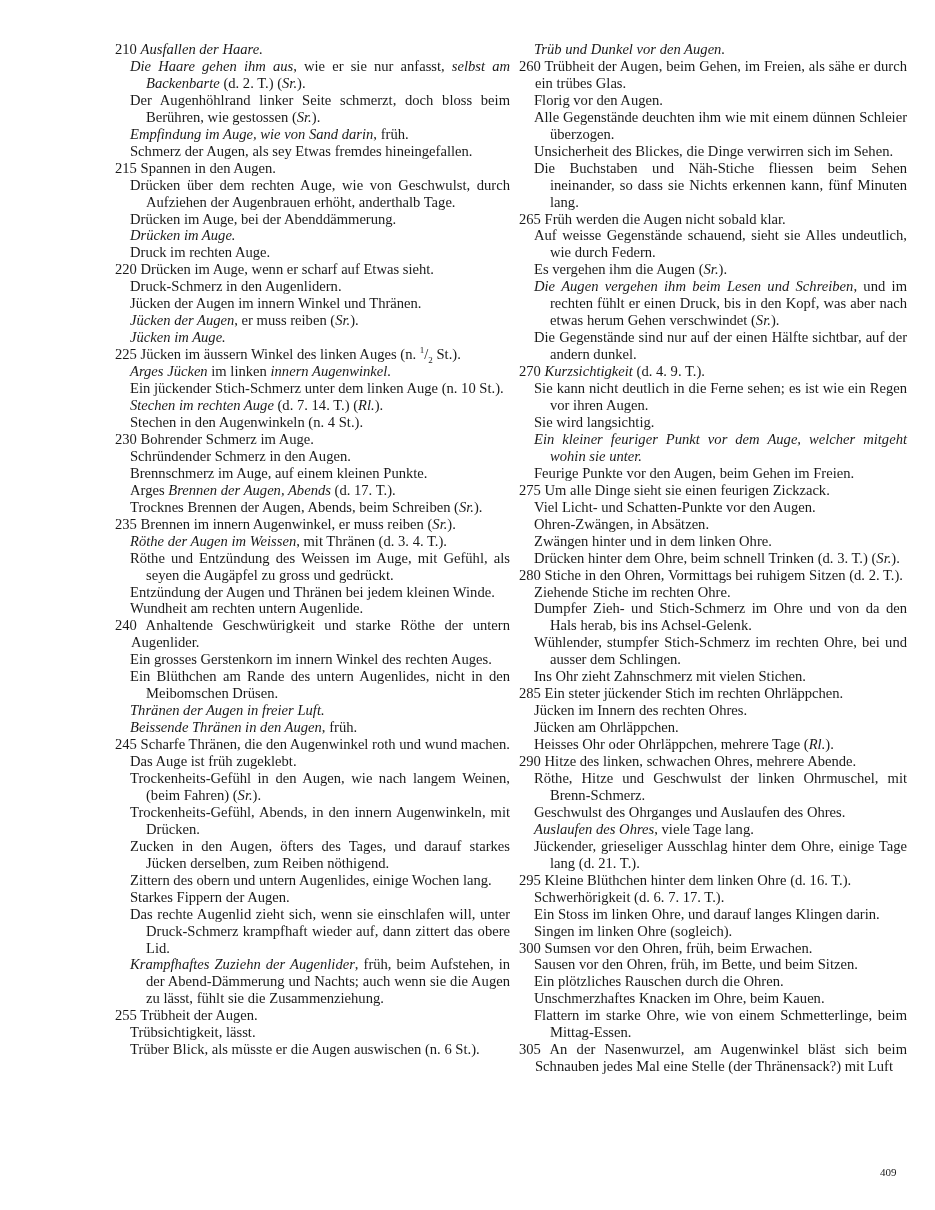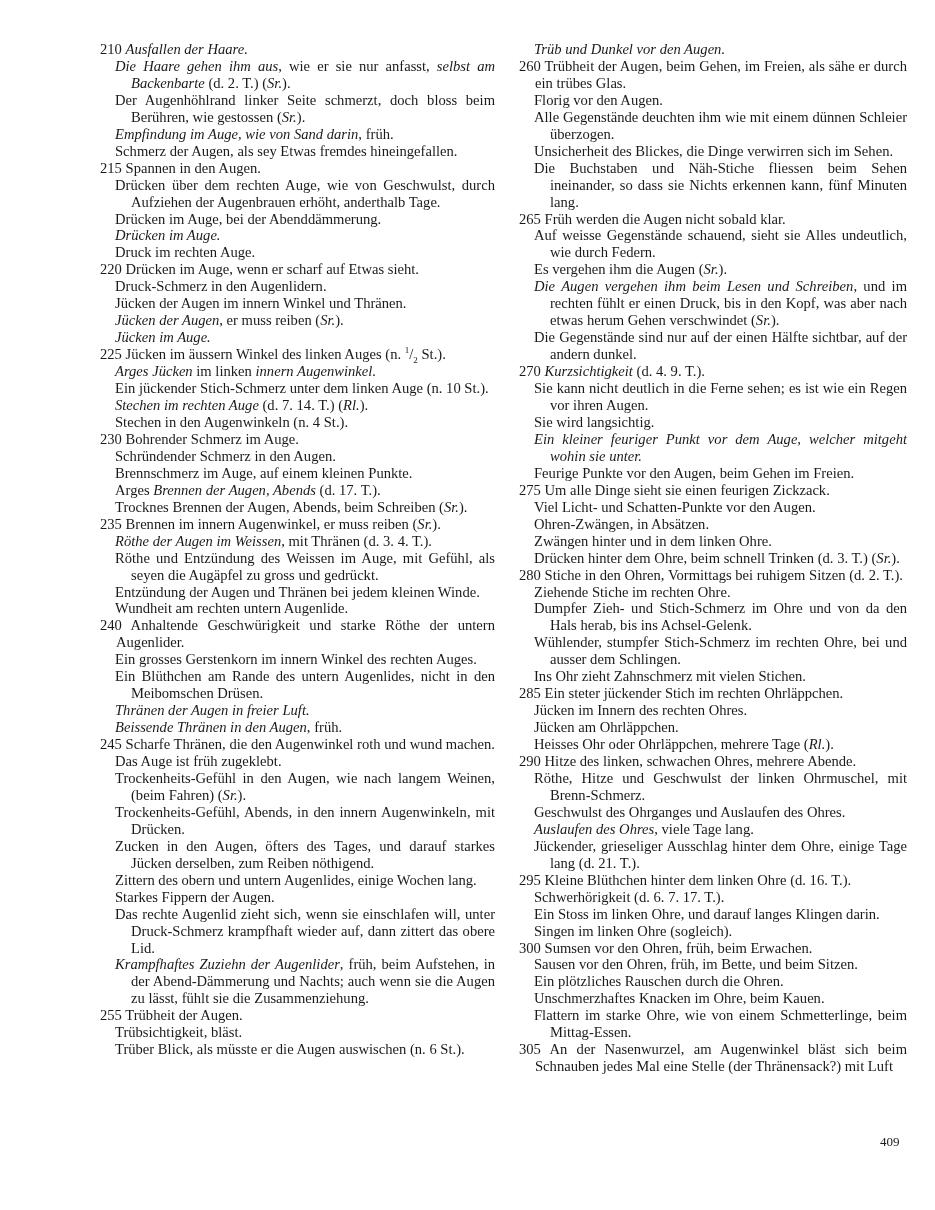--- a/index.html
+++ b/index.html
@@ -1,26 +1,26 @@
 <!DOCTYPE html>
 <html><head>
   <meta charset="utf-8">
   <style>
     html, body { margin: 0; padding: 0; background: #ffffff; }
     body { width: 935px; height: 1210px; position: relative; overflow: hidden;
       font-family: "Liberation Serif", "DejaVu Serif", serif; color: #1a1a1a; }
     .col { position: absolute; top: 41px; font-size: 14.6px; line-height: 16.95px; }
-    .col-left { left: 100px; width: 395px; }
+    .col-left { left: 115px; width: 395px; }
     .col-right { left: 519px; width: 388px; }
     .entry { position: relative; text-align: justify; }
     .entry.num { padding-left: 16px; text-indent: -16px; }
     .entry.sub { padding-left: 31px; text-indent: -16px; }
     i { font-style: italic; }
     sup, sub.fr { font-size: 9px; line-height: 0; }
-    .page-num { position: absolute; left: 880px; top: 1134px; font-size: 13px; }
+    .page-num { position: absolute; left: 880px; top: 1166px; font-size: 11px; }
   </style>
 </head>
 <body>
 
 <div class="col col-left">
     <div class="entry num">210 <i>Ausfallen der Haare.</i></div>
     <div class="entry sub"><i>Die Haare gehen ihm aus</i>, wie er sie nur anfasst, <i>selbst am Backenbarte</i> (d. 2. T.) (<i>Sr.</i>).</div>
     <div class="entry sub">Der Augenhöhlrand linker Seite schmerzt, doch bloss beim Berühren, wie gestossen (<i>Sr.</i>).</div>
     <div class="entry sub"><i>Empfindung im Auge, wie von Sand darin</i>, früh.</div>
     <div class="entry sub">Schmerz der Augen, als sey Etwas fremdes hineingefallen.</div>
@@ -57,21 +57,21 @@
     <div class="entry num">245 Scharfe Thränen, die den Augenwinkel roth und wund machen.</div>
     <div class="entry sub">Das Auge ist früh zugeklebt.</div>
     <div class="entry sub">Trockenheits-Gefühl in den Augen, wie nach langem Weinen, (beim Fahren) (<i>Sr.</i>).</div>
     <div class="entry sub">Trockenheits-Gefühl, Abends, in den innern Augenwinkeln, mit Drücken.</div>
     <div class="entry sub">Zucken in den Augen, öfters des Tages, und darauf starkes Jücken derselben, zum Reiben nöthigend.</div>
     <div class="entry sub">Zittern des obern und untern Augenlides, einige Wochen lang.</div>
     <div class="entry sub">Starkes Fippern der Augen.</div>
     <div class="entry sub">Das rechte Augenlid zieht sich, wenn sie einschlafen will, unter Druck-Schmerz krampfhaft wieder auf, dann zittert das obere Lid.</div>
     <div class="entry sub"><i>Krampfhaftes Zuziehn der Augenlider</i>, früh, beim Aufstehen, in der Abend-Dämmerung und Nachts; auch wenn sie die Augen zu lässt, fühlt sie die Zusammenziehung.</div>
     <div class="entry num">255 Trübheit der Augen.</div>
-    <div class="entry sub">Trübsichtigkeit, bläst.</div>
+    <div class="entry sub">Trübsichtigkeit, lässt.</div>
     <div class="entry sub">Trüber Blick, als müsste er die Augen auswischen (n. 6 St.).</div>
   </div>
 <div class="col col-right">
     <div class="entry sub"><i>Trüb und Dunkel vor den Augen.</i></div>
     <div class="entry num">260 Trübheit der Augen, beim Gehen, im Freien, als sähe er durch ein trübes Glas.</div>
     <div class="entry sub">Florig vor den Augen.</div>
     <div class="entry sub">Alle Gegenstände deuchten ihm wie mit einem dünnen Schleier überzogen.</div>
     <div class="entry sub">Unsicherheit des Blickes, die Dinge verwirren sich im Sehen.</div>
     <div class="entry sub">Die Buchstaben und Näh-Stiche fliessen beim Sehen ineinander, so dass sie Nichts erkennen kann, fünf Minuten lang.</div>
     <div class="entry num">265 Früh werden die Augen nicht sobald klar.</div>

